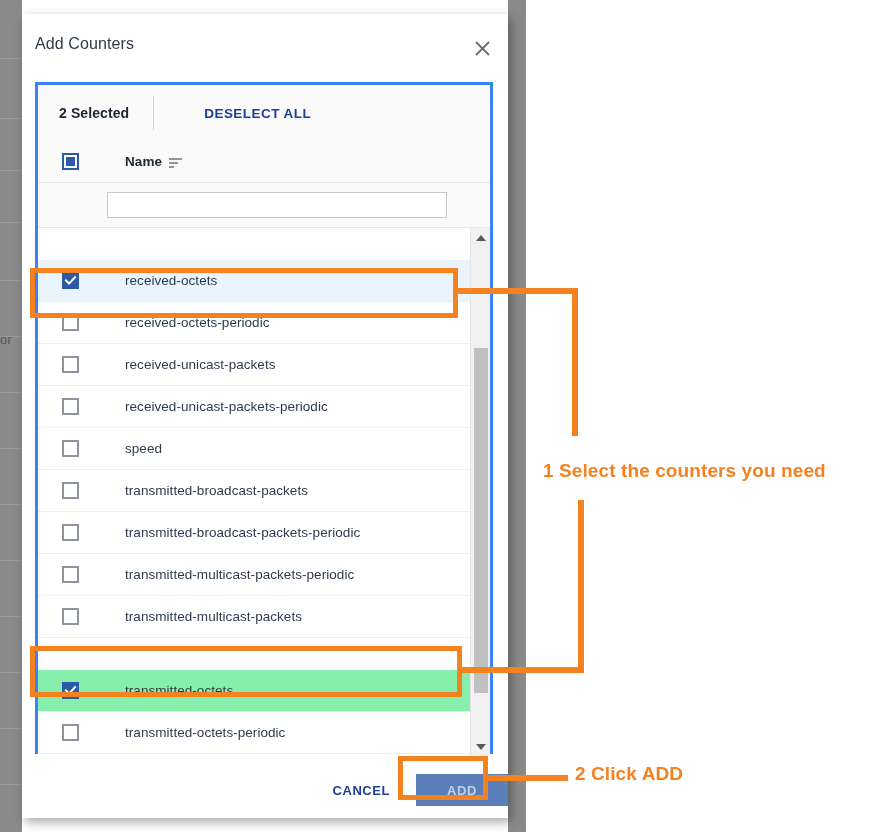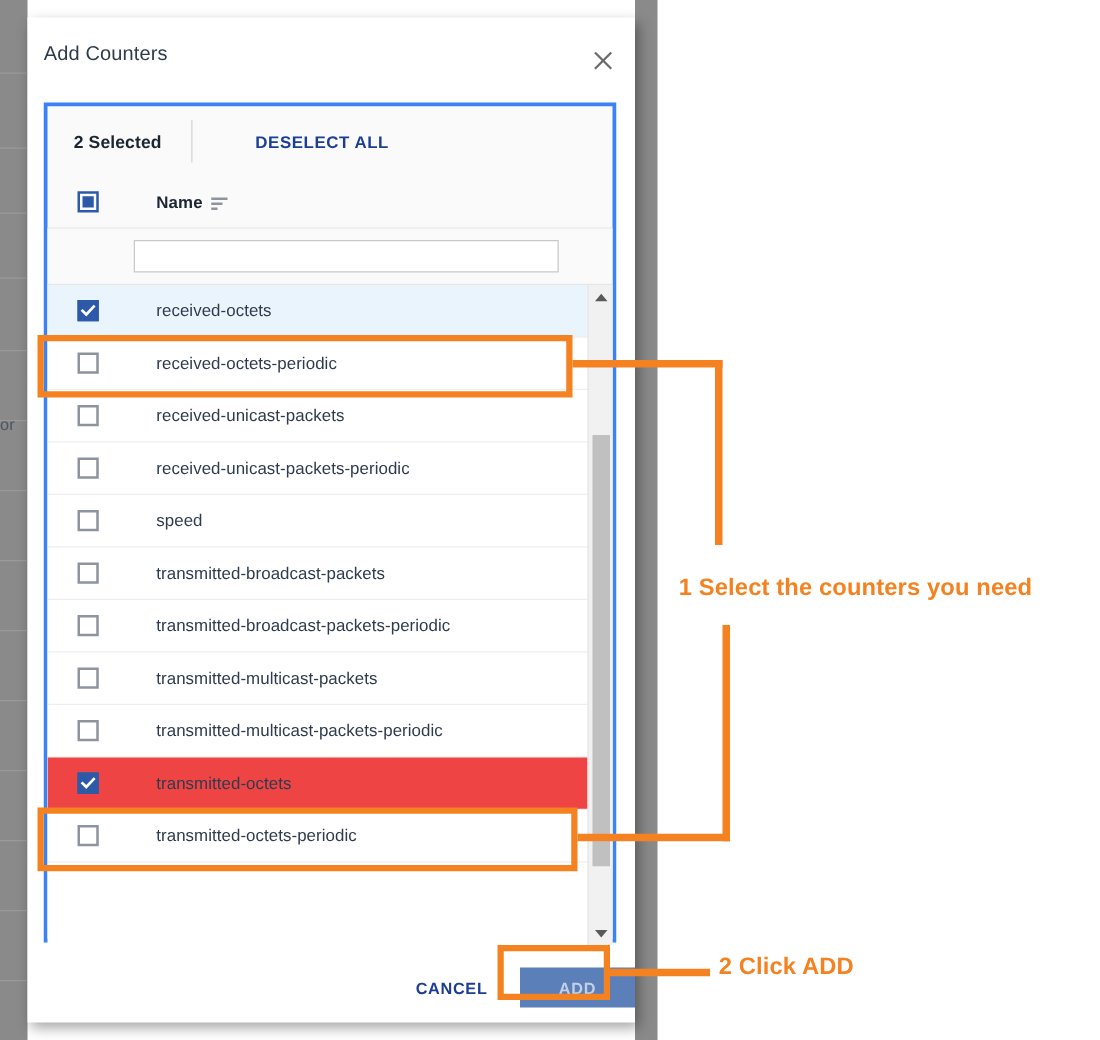--- a/index.html
+++ b/index.html
@@ -206,22 +206,22 @@
     width: 436px;
   }
   .list-item {
     height: 42px;
     display: flex;
     align-items: center;
     border-bottom: 1px solid #eeeeee;
     box-sizing: border-box;
     cursor: pointer;
   }
-  .list-item.selected { background: #eaf4fd; }
-  .list-item.selected.hovered { background: #ef4444; }
+  .list-item.selected { background: #eaf4fd; margin-top: 32px; }
+  .list-item.selected.hovered { background: #86efac; }
   .row-checkbox {
     margin-left: 24px;
     width: 17px;
     height: 17px;
     border: 2px solid #8d949e;
     background: #ffffff;
     box-sizing: border-box;
     flex: none;
     display: flex;
     align-items: center;
@@ -422,25 +422,25 @@
           <div class="list-item">
             <div class="row-checkbox"></div>
             <span class="row-label">transmitted-broadcast-packets</span>
           </div>
           <div class="list-item">
             <div class="row-checkbox"></div>
             <span class="row-label">transmitted-broadcast-packets-periodic</span>
           </div>
           <div class="list-item">
             <div class="row-checkbox"></div>
+            <span class="row-label">transmitted-multicast-packets-periodic</span>
+          </div>
+          <div class="list-item">
+            <div class="row-checkbox"></div>
             <span class="row-label">transmitted-multicast-packets</span>
-          </div>
-          <div class="list-item">
-            <div class="row-checkbox"></div>
-            <span class="row-label">transmitted-multicast-packets-periodic</span>
           </div>
           <div class="list-item selected hovered">
             <div class="row-checkbox">
               <svg width="13" height="13" viewBox="0 0 13 13">
                 <polyline points="2,6.6 5,9.6 11,3.2" fill="none" stroke="#ffffff" stroke-width="2.1" stroke-linecap="square"></polyline>
               </svg>
             </div>
             <span class="row-label">transmitted-octets</span>
           </div>
           <div class="list-item">

